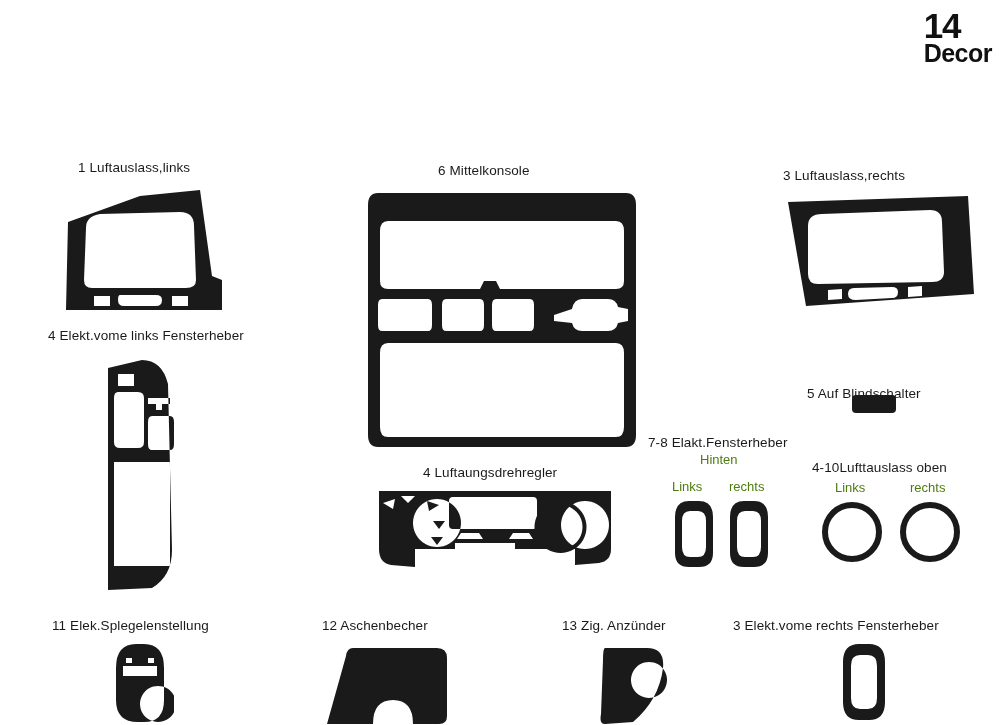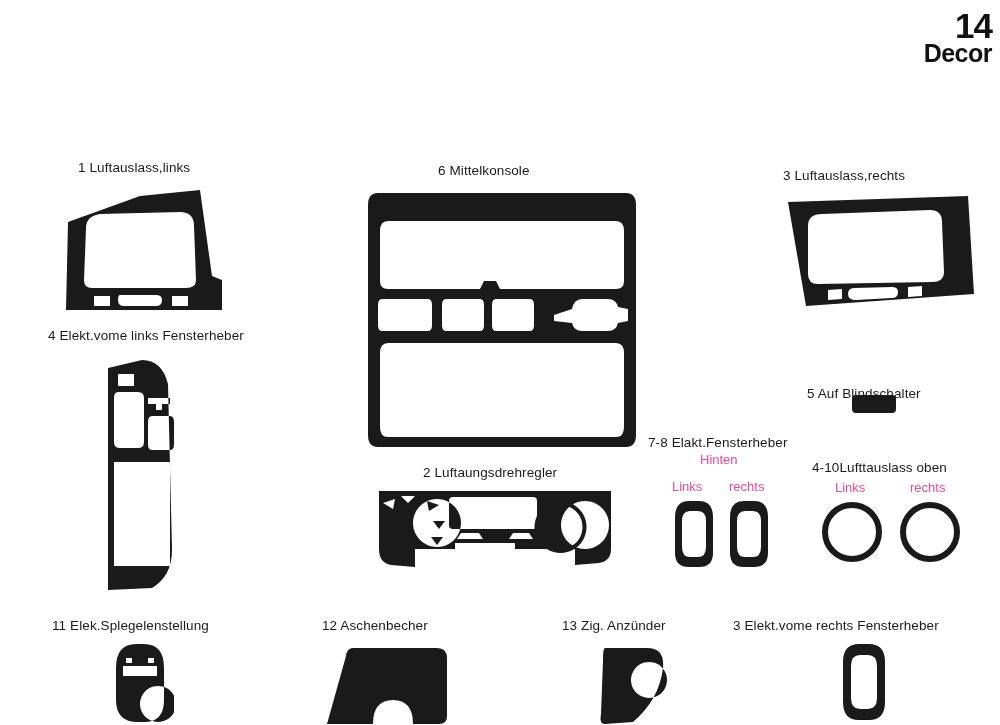--- a/index.html
+++ b/index.html
@@ -19,21 +19,20 @@
   .sheet {
     position: absolute;
     inset: 0;
     background: #ffffff;
   }
   
   .header {
     position: absolute;
     right: 8px;
     top: 8px;
-    text-align: right;
     line-height: 1;
   }
   .header .kit-number {
     display: block;
     font-size: 35px;
     font-weight: bold;
     letter-spacing: -1px;
     color: #111111;
   }
   .header .kit-word {
@@ -51,21 +50,21 @@
   .part-label {
     position: absolute;
     font-size: 13.5px;
     color: #1a1a1a;
     white-space: nowrap;
     letter-spacing: 0.1px;
   }
   .sub-label {
     position: absolute;
     font-size: 13px;
-    color: #ec4899;
+    color: #4d7c0f;
     white-space: nowrap;
   }
   .shape {
     position: absolute;
   }
   .shape svg {
     display: block;
   }
 </style>
 </head>
@@ -136,21 +135,21 @@
   <div class="part" style="left:807px; top:373px;">
     <div class="part-label" style="left:0; top:13px;">5  Auf Blindschalter</div>
     <div class="shape" style="left:45px; top:22px;">
       <svg width="50" height="22" viewBox="0 0 50 22">
         <rect x="0" y="0" width="44" height="18" rx="4" ry="4" fill="#1a1a1a"></rect>
       </svg>
     </div>
   </div>
 
   <div class="part" style="left:423px; top:465px;">
-    <div class="part-label" style="left:0; top:0;">2  Luftaungsdrehregler</div>
+    <div class="part-label" style="left:0; top:0;">4  Luftaungsdrehregler</div>
     <div class="shape" style="left:-48px; top:22px;">
       <svg width="240" height="90" viewBox="0 0 240 90">
         <path fill-rule="evenodd" fill="#1a1a1a" d="M 4 4 L 236 4 L 236 62 Q 236 74 224 76 L 200 78 L 200 62 L 40 62 L 40 80 L 16 78 Q 4 76 4 62 Z
              M 38 36 A 24 24 0 1 0 38 35.9 Z
              M 186 38 A 24 24 0 1 0 186 37.9 Z
              M 26 9 L 40 9 L 33 16 Z
              M 8 16 L 20 12 L 18 22 Z
              M 52 14 L 64 18 L 54 24 Z
              M 58 34 L 70 34 L 64 42 Z
              M 56 50 L 68 50 L 62 58 Z

